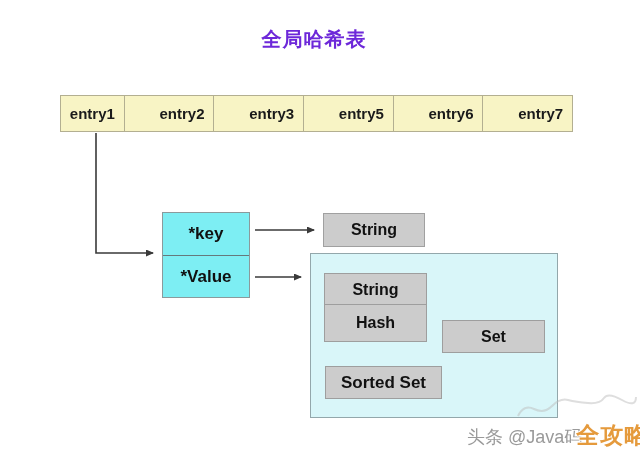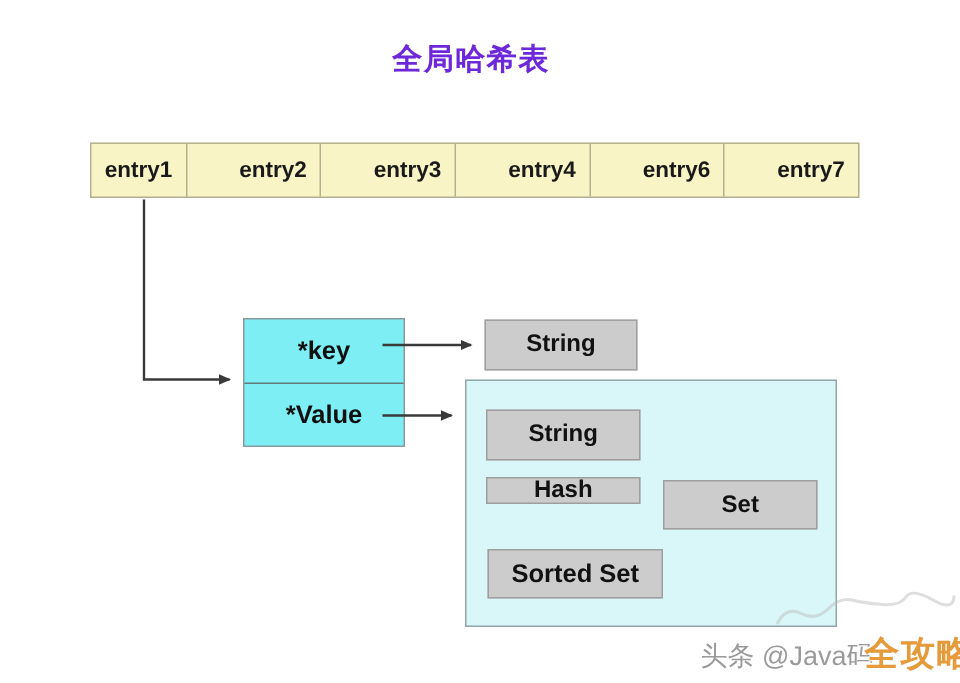--- a/index.html
+++ b/index.html
@@ -52,21 +52,21 @@
     font-weight: bold;
     color: #1a1a1a;
   }
   .entry-cell:last-child { border-right: none; }
 
   
   .kv-node {
     position: absolute;
     left: 162px;
     top: 212px;
-    width: 108px;
+    width: 88px;
     height: 86px;
     background: #7deef3;
     border: 1px solid #8a9a9c;
     box-sizing: border-box;
   }
   .kv-cell {
     height: 42px;
     display: flex;
     align-items: center;
     justify-content: center;
@@ -112,21 +112,21 @@
     box-sizing: border-box;
     display: flex;
     align-items: center;
     justify-content: center;
     font-size: 16px;
     font-weight: bold;
     color: #111111;
   }
   .type-string { left: 13px;  top: 19px;  width: 103px; height: 34px; }
   .type-list   { left: 131px; top: 19px;  width: 103px; height: 35px; }
-  .type-hash   { left: 13px;  top: 64px;  width: 103px; height: 18px; }
+  .type-hash   { left: 13px;  top: 50px;  width: 103px; height: 38px; }
   .type-set    { left: 131px; top: 66px;  width: 103px; height: 33px; }
   .type-sorted { left: 14px;  top: 112px; width: 117px; height: 33px; font-size: 17px; }
 
   
   .arrows {
     position: absolute;
     left: 0;
     top: 0;
     pointer-events: none;
   }
@@ -159,21 +159,21 @@
 <body>
 
 <div class="canvas">
 
   <div class="diagram-title">全局哈希表</div>
 
   <div class="entry-row">
     <div class="entry-cell">entry1</div>
     <div class="entry-cell">entry2</div>
     <div class="entry-cell">entry3</div>
-    <div class="entry-cell">entry4</div>
+    <div class="entry-cell">entry5</div>
     <div class="entry-cell">entry6</div>
     <div class="entry-cell">entry7</div>
   </div>
 
   <div class="kv-node">
     <div class="kv-cell key">*key</div>
     <div class="kv-cell">*Value</div>
   </div>
 
   <div class="key-target">String</div>

